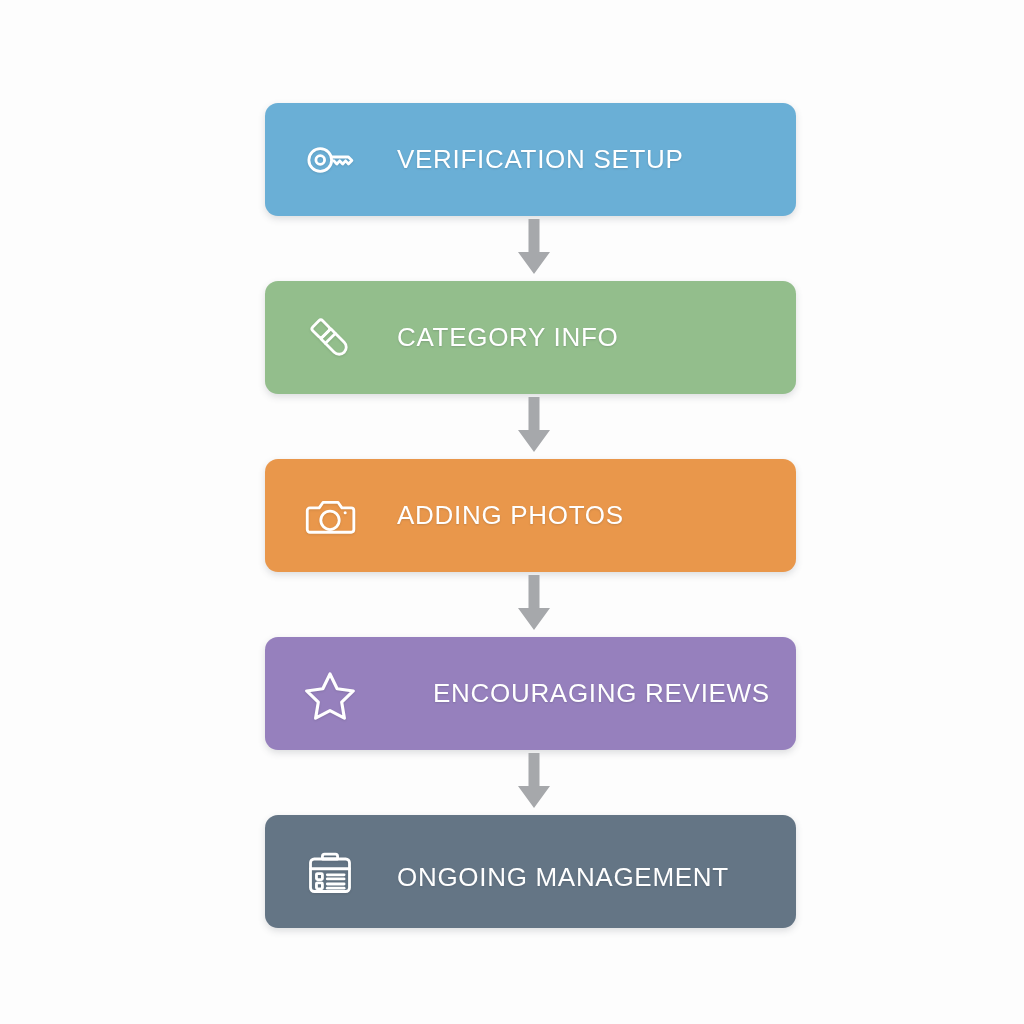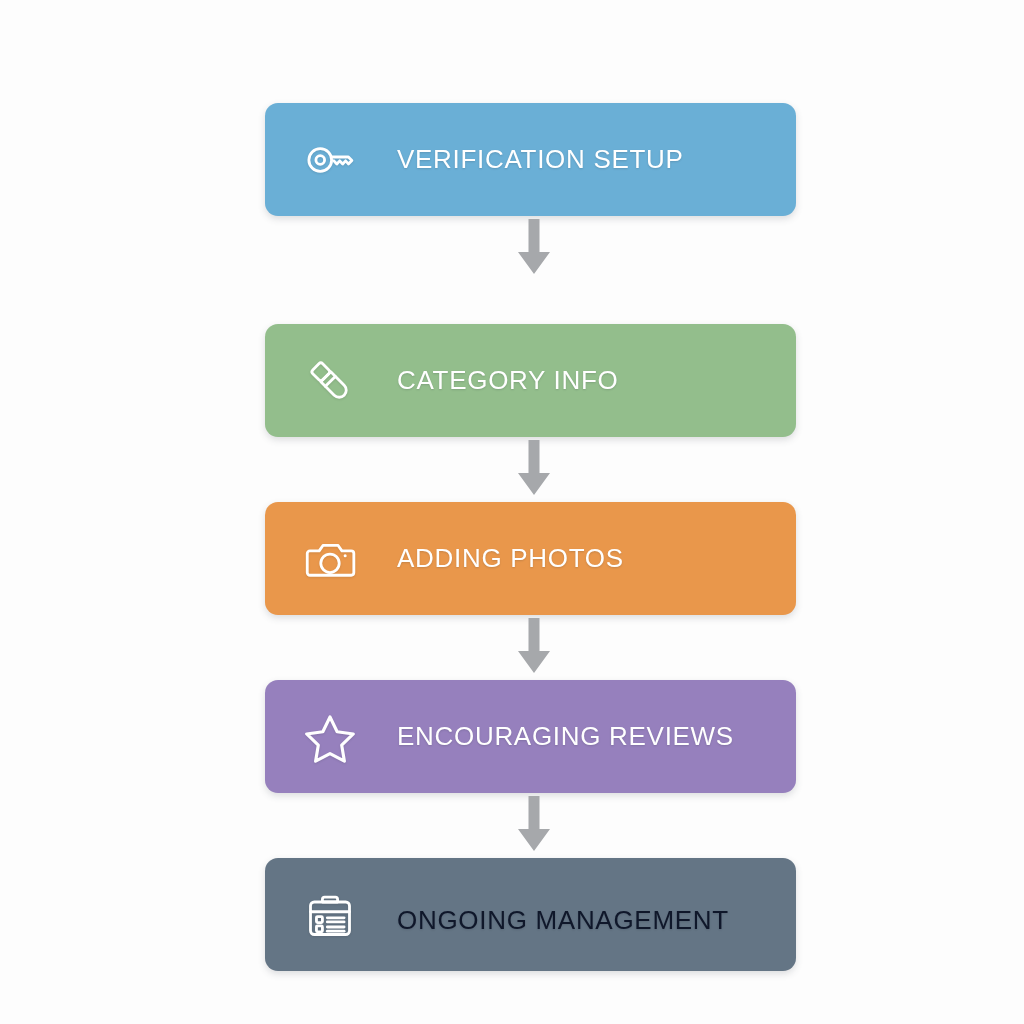--- a/index.html
+++ b/index.html
@@ -100,21 +100,21 @@
       </span>
       <span class="step-label" style="color: rgb(255, 255, 255);">VERIFICATION SETUP</span>
     </div>
 
     <div class="arrow-connector">
       <svg viewBox="0 0 38 60">
         <path d="M13.5 0 H24.5 V33 H35 L19 55 L3 33 H13.5 Z" fill="#a6a8ab"></path>
       </svg>
     </div>
 
-    <div class="step-box" id="step-2" style="background: rgb(147, 190, 140); margin-top: 43px;">
+    <div class="step-box" id="step-2" style="background: rgb(147, 190, 140);">
       <span class="step-icon">
         <svg viewBox="0 0 48 48" fill="none" stroke="#ffffff" stroke-width="2.6" stroke-linecap="round" stroke-linejoin="round">
           <g transform="rotate(-45 24 24)">
             <rect x="17.5" y="5.5" width="13" height="13" rx="2.5"></rect>
             <path d="M17.5 18.5 H30.5 V36 a6.5 6.5 0 0 1 -13 0 Z"></path>
             <path d="M17.5 24.5 H30.5"></path>
           </g>
         </svg>
       </span>
       <span class="step-label" style="color: rgb(255, 255, 255);">CATEGORY INFO</span>
@@ -138,21 +138,21 @@
       </span>
       <span class="step-label" style="color: rgb(255, 255, 255);">ADDING PHOTOS</span>
     </div>
 
     <div class="arrow-connector">
       <svg viewBox="0 0 38 60">
         <path d="M13.5 0 H24.5 V33 H35 L19 55 L3 33 H13.5 Z" fill="#a6a8ab"></path>
       </svg>
     </div>
 
-    <div class="step-box" id="step-4" style="background: rgb(150, 128, 189);">
+    <div class="step-box" id="step-4" style="background: rgb(150, 128, 189); gap: 36px;">
       <span class="step-icon">
         <svg viewBox="0 0 48 48" fill="none" stroke="#ffffff" stroke-width="2.9" stroke-linecap="round" stroke-linejoin="round">
           <path d="M24 5.5 L30.6 19.1 L45.5 21.2 L34.8 31.6 L37.3 46.3
                    L24 39.3 L10.7 46.3 L13.2 31.6 L2.5 21.2 L17.4 19.1 Z"></path>
         </svg>
       </span>
       <span class="step-label" style="color: rgb(255, 255, 255);">ENCOURAGING REVIEWS</span>
     </div>
 
     <div class="arrow-connector">
@@ -168,17 +168,17 @@
           <rect x="6" y="12" width="36" height="30" rx="3.5"></rect>
           <path d="M6 21 H42"></path>
           <rect x="11.5" y="25.5" width="5.5" height="5.5" rx="1"></rect>
           <rect x="11.5" y="34" width="5.5" height="5.5" rx="1"></rect>
           <path d="M21.5 26.6 H37"></path>
           <path d="M21.5 30.4 H37"></path>
           <path d="M21.5 35.1 H37"></path>
           <path d="M21.5 38.9 H37"></path>
         </svg>
       </span>
-      <span class="step-label" style="color: #0f172a; margin-top: 12px;">ONGOING MANAGEMENT</span>
+      <span class="step-label" style="color: #ffffff; margin-top: 12px;">ONGOING MANAGEMENT</span>
     </div>
 
   </div>
 </div>
 
 </body></html>

